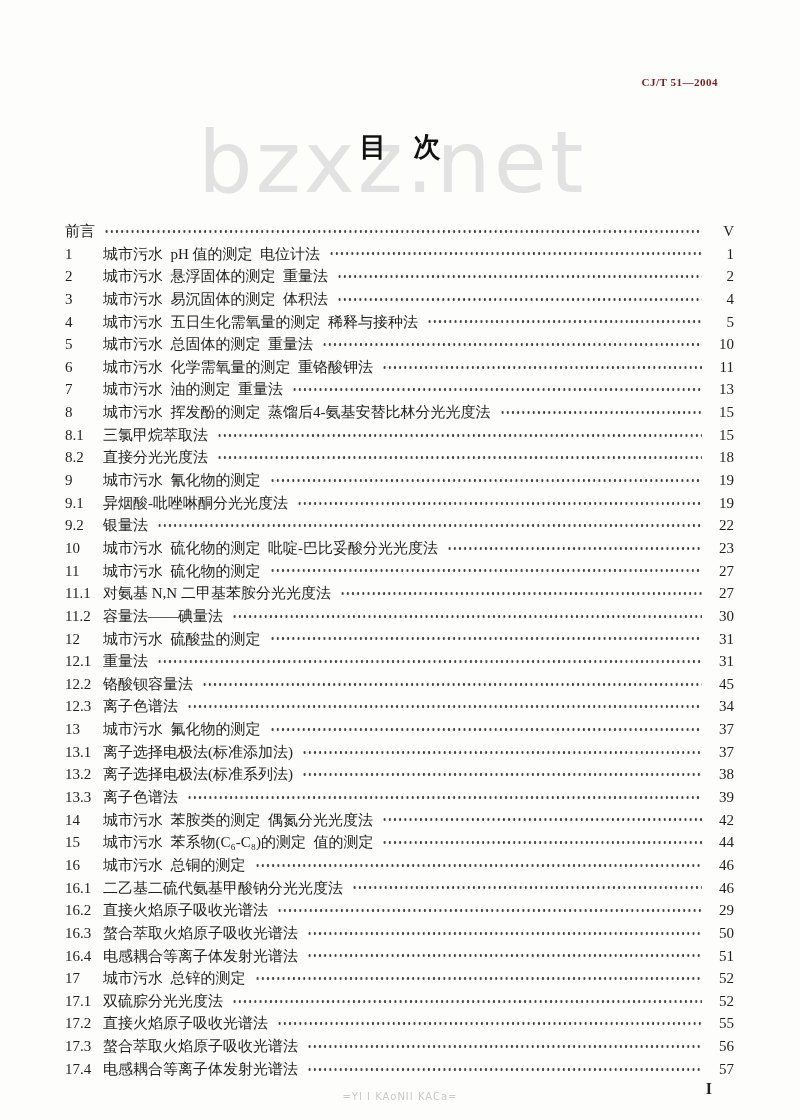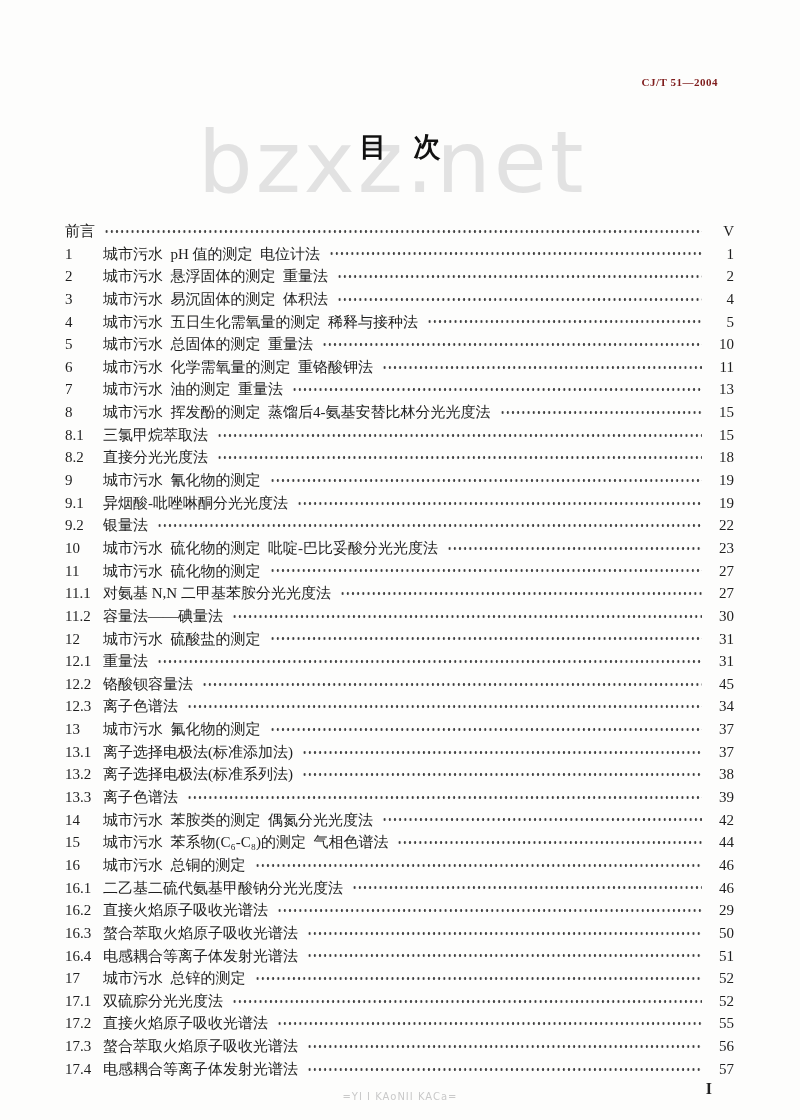--- a/index.html
+++ b/index.html
@@ -300,21 +300,21 @@
 
   <div class="toc-row">
     <span class="num">14</span>
     <span class="t">城市污水  苯胺类的测定  偶氮分光光度法</span>
     <span class="leader"></span>
     <span class="pg">42</span>
   </div>
 
   <div class="toc-row">
     <span class="num">15</span>
-    <span class="t">城市污水  苯系物(C₆-C₈)的测定  气相色谱法</span>
+    <span class="t">城市污水  苯系物(C₆-C₈)的测定  值的测定</span>
     <span class="leader"></span>
     <span class="pg">44</span>
   </div>
 
   <div class="toc-row">
     <span class="num">16</span>
     <span class="t">城市污水  总铜的测定</span>
     <span class="leader"></span>
     <span class="pg">46</span>
   </div>

